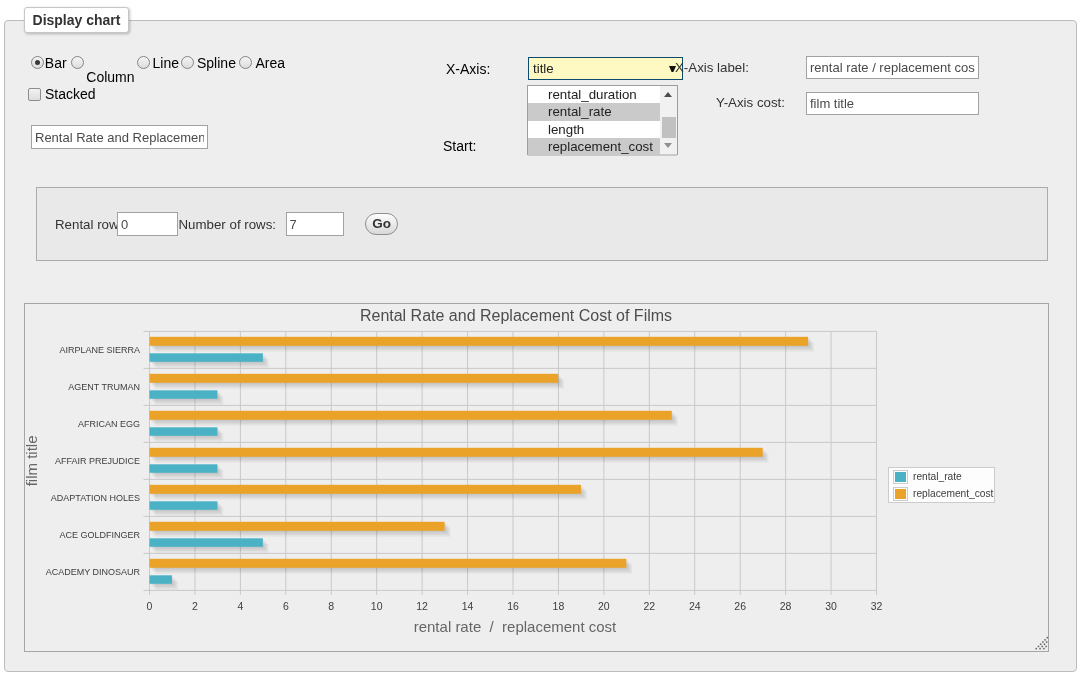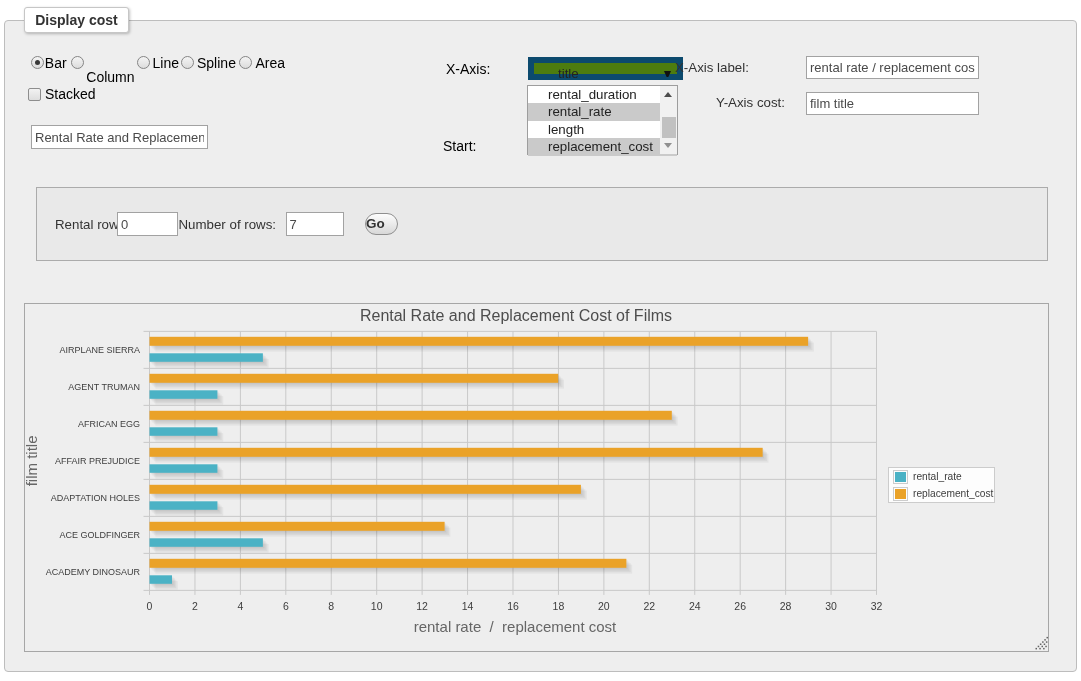--- a/index.html
+++ b/index.html
@@ -8,37 +8,37 @@
 #lg{left:24px;top:7px;width:105px;height:26px;background:#fff;border:1px solid #c6c6c6;border-radius:3px;
     box-shadow:1px 1px 3px rgba(0,0,0,0.25);font-weight:bold;font-size:14px;color:#333;
     text-align:center;line-height:24px}
 .lbl{font-size:14px;color:#000000;white-space:nowrap}
 .lbl2{font-size:13.3px;color:#333;white-space:nowrap}
 .r{}
 .radio{width:13px;height:13px;border:1px solid #858585;border-radius:50%;background:linear-gradient(#f4f4f4,#dcdcdc);display:block}
 .radio.on::after{content:"";position:absolute;left:3px;top:3px;width:5px;height:5px;border-radius:50%;background:#383838}
 .cb{width:13px;height:13px;border:1px solid #8d8d8d;border-radius:2px;background:linear-gradient(#f2f2f2,#dedede)}
 input.ti{border:1px solid #a2a2a2;background:#fff;font-family:"Liberation Sans",sans-serif;font-size:13px;color:#4a4a4a;padding:1px 3px;border-radius:0}
-.sel{border:6px solid #0c4a6e;background:#4d7c0f;font-size:13.3px;color:#222;line-height:21px;padding-left:24px}
+.sel{border:1px solid #0c4a6e;background:#fef9c3;font-size:13.3px;color:#222;line-height:21px;padding-left:4px}
 .sel .arr{position:absolute;right:6px;top:8px;width:7px;height:6px;background:#111;clip-path:polygon(0 0,100% 0,62% 100%,38% 100%)}
 #lb{border:1px solid #9d9d9d;background:#fff;font-size:13.3px;color:#222}
 #lb .o{height:17.4px;line-height:17.4px;padding-left:20px;white-space:nowrap}
 #lb .o.s{background:#cacaca}
 #sb{position:absolute;right:0;top:0;width:17px;height:68px;background:#f1f1f1}
 #sb .th{position:absolute;left:1.5px;top:31px;width:14px;height:21px;background:#c1c1c1}
 #sb .au{position:absolute;left:4px;top:6px;width:0;height:0;border-left:4.5px solid transparent;border-right:4.5px solid transparent;border-bottom:5px solid #4d4d4d}
 #sb .ad{position:absolute;left:4px;bottom:6px;width:0;height:0;border-left:4.5px solid transparent;border-right:4.5px solid transparent;border-top:5px solid #909090}
 #box{left:36px;top:187px;width:1012px;height:74px;background:#e9e9e9;border:1px solid #ababab}
 #go{left:365px;top:213px;width:33px;height:22px;border:1px solid #8f8f8f;border-radius:11px;
-   background:linear-gradient(#fdfdfd,#d8d8d8);font-weight:bold;font-size:13.5px;color:#333;line-height:20px}
+   background:linear-gradient(#fdfdfd,#d8d8d8);font-weight:bold;font-size:13.5px;color:#333;text-align:center;line-height:20px}
 </style></head>
 <body>
 <div id="page">
 <div class="abs" id="fs"></div>
-<div class="abs" id="lg">Display cost</div>
+<div class="abs" id="lg">Display chart</div>
 
 <span class="abs radio on" style="left:31.3px;top:56px"></span>
 <span class="abs lbl" style="left:44.8px;top:55px">Bar</span>
 <span class="abs radio" style="left:71px;top:56px"></span>
 <span class="abs lbl" style="left:86.3px;top:69px">Column</span>
 <span class="abs radio" style="left:137px;top:56px"></span>
 <span class="abs lbl" style="left:152.5px;top:55px">Line</span>
 <span class="abs radio" style="left:181px;top:56px"></span>
 <span class="abs lbl" style="left:197px;top:55px">Spline</span>
 <span class="abs radio" style="left:239px;top:56px"></span>

